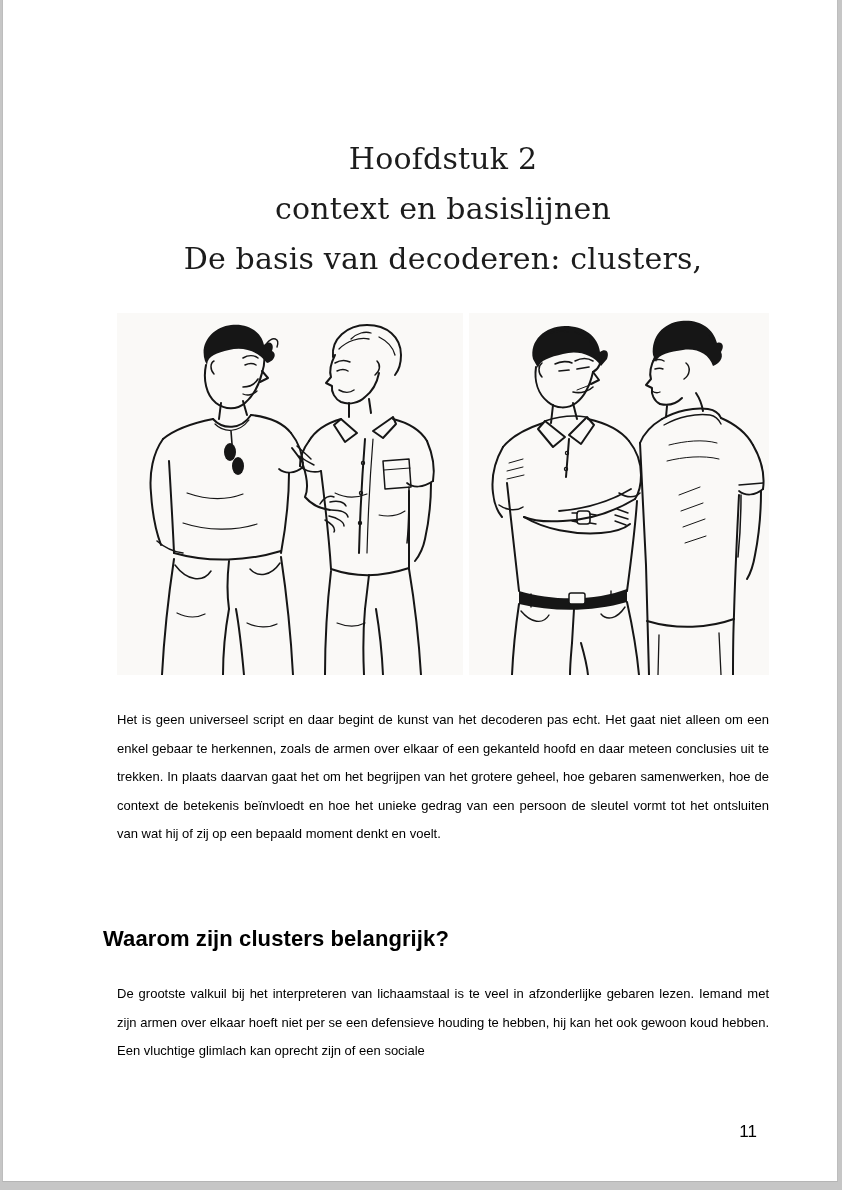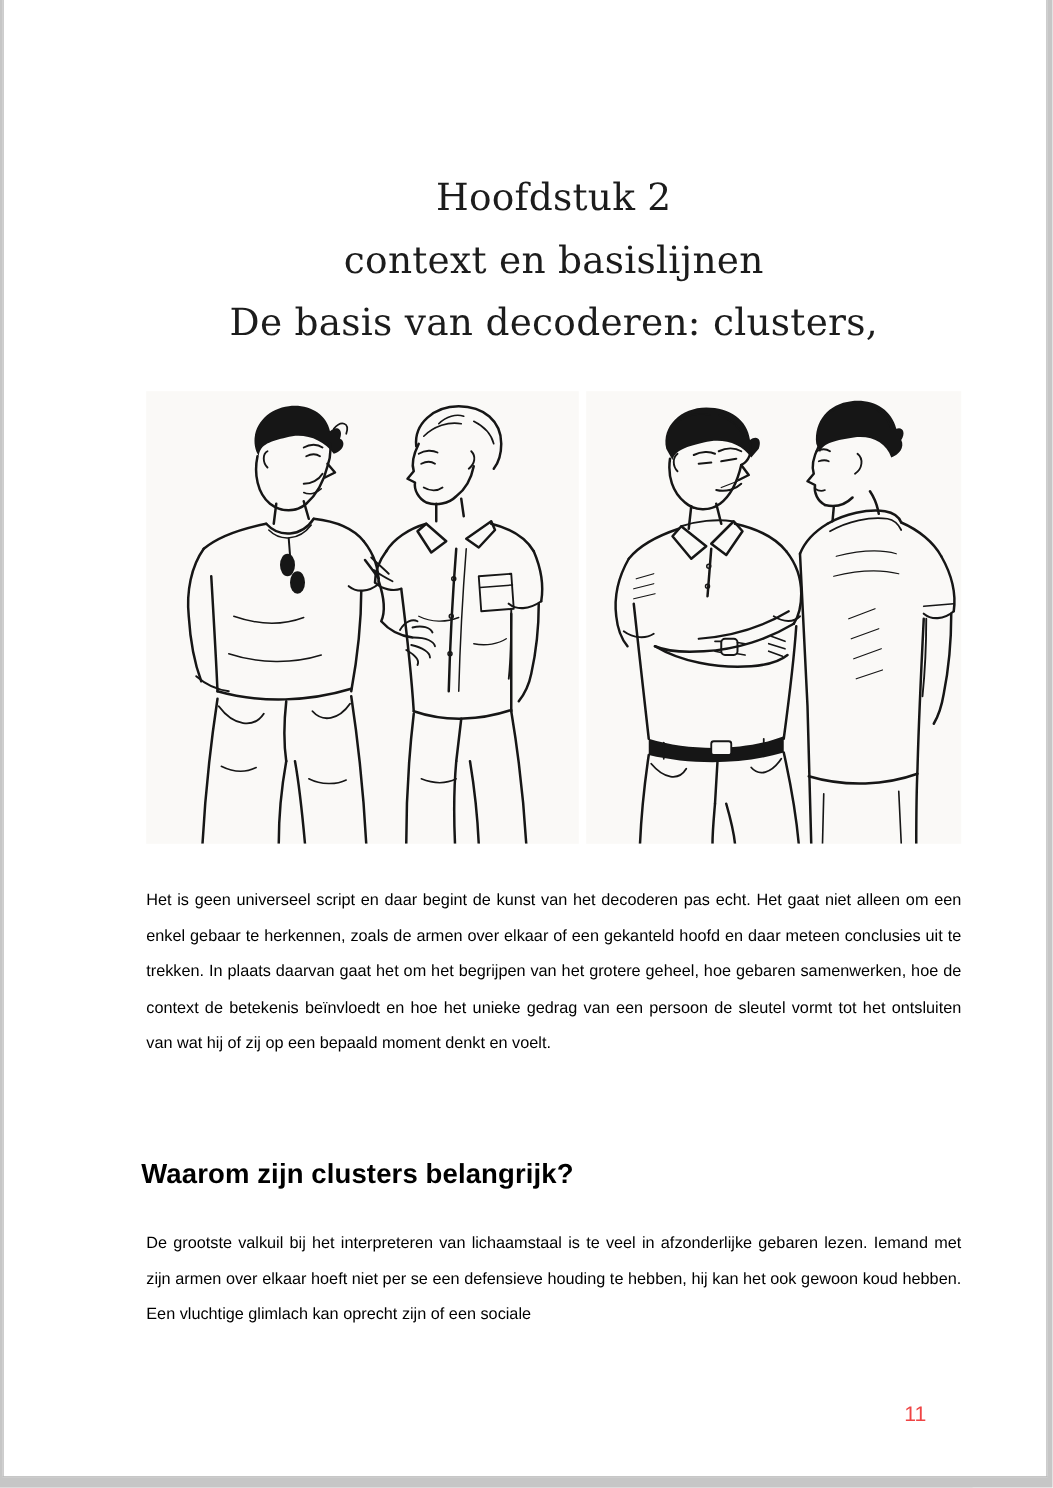--- a/index.html
+++ b/index.html
@@ -21,26 +21,26 @@
   .fig svg{display:block;}
   .fig-left{width:346px;height:362px;}
   .fig-right{width:300px;height:362px;}
   .body-par{
     position:absolute;left:114px;width:652px;margin:0;
     font-size:13px;line-height:28.5px;color:#000;text-align:justify;
   }
   .p1{top:706px;}
   .p2{top:980px;}
   .section-heading{
-    position:absolute;left:110px;top:926px;margin:0;
+    position:absolute;left:100px;top:926px;margin:0;
     font-size:22px;font-weight:700;color:#000;letter-spacing:.1px;
   }
   .page-number{
-    position:absolute;top:1122px;right:96px;
-    font-size:17px;color:#ef4444;
+    position:absolute;top:1122px;right:80px;
+    font-size:17px;color:#000000;
   }
 </style>
 </head>
 <body>
 
 <div class="viewer">
   <div class="page">
 
     <h1 class="chapter-title">
       <span>Hoofdstuk 2</span>

